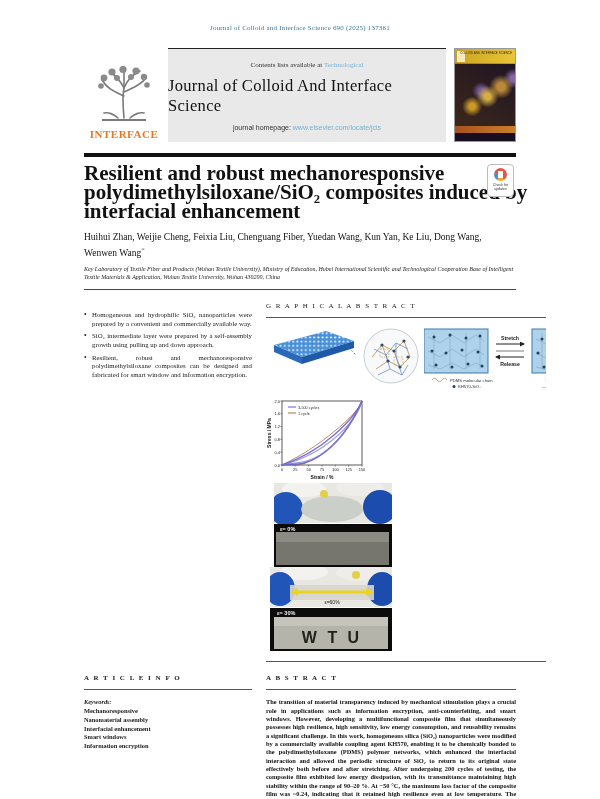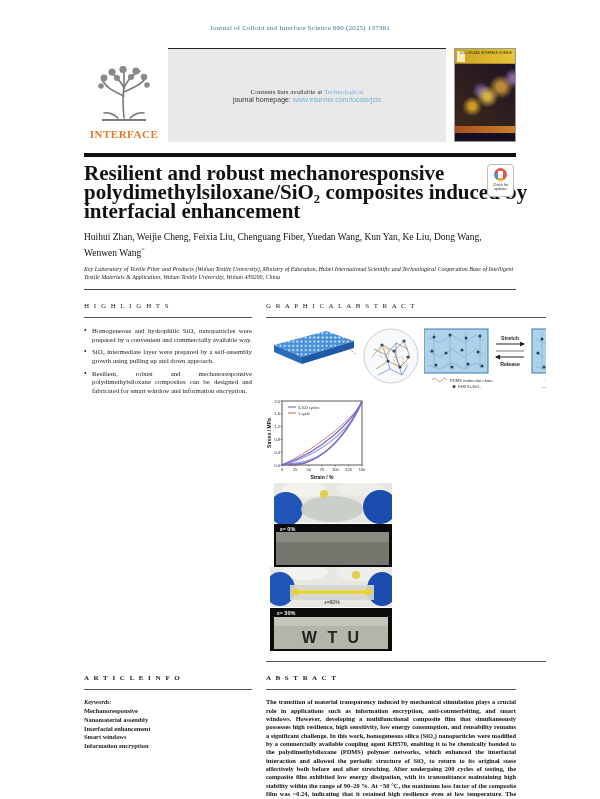--- a/index.html
+++ b/index.html
@@ -120,20 +120,21 @@
         </g>
         <rect x="6" y="53" width="44" height="2" fill="#7a7a7a"></rect>
       </svg>
       <div class="elsevier-word">INTERFACE</div>
     </div>
 
     <div class="masthead">
       <div class="contents-line">
         <span>Contents lists available at </span><a href="#" class="sd">Technological</a>
       </div>
+      <div class="journal-title">Journal of Colloid And Interface Science</div>
       <div class="homepage-line">
         <span>journal homepage: </span><a href="#">www.elsevier.com/locate/jcis</a>
       </div>
     </div>
 
     <div class="cover">
       <div class="band"></div>
       <div class="treechip"></div>
       <div class="band-txt">COLLOID AND INTERFACE SCIENCE</div>
       <div class="swirl"></div>
@@ -153,21 +154,20 @@
   </div>
 
   <div class="authors"><span>Huihui Zhan, Weijie Cheng, Feixia Liu, Chenguang Fiber, Yuedan Wang, Kun Yan, Ke Liu, Dong Wang, Wenwen Wang</span><span class="corr-star">*</span></div>
 
   <div class="affiliation">Key Laboratory of Textile Fiber and Products (Wuhan Textile University), Ministry of Education, Hubei International Scientific and Technological Cooperation Base of Intelligent Textile Materials &amp; Application, Wuhan Textile University, Wuhan 430200, China</div>
 
   <div class="mid-rule"></div>
 
   <div class="cols cols-top">
     <div class="col-left">
-      <div class="sec-head">H I G H L I G H T S</div>
       <ul class="hl-list">
         <li>Homogeneous and hydrophilic SiO₂ nanoparticles were prepared by a convenient and commercially available way.</li>
         <li>SiO₂ intermediate layer were prepared by a self-assembly growth using pulling up and down approach.</li>
         <li>Resilient, robust and mechanoresponsive polydimethylsiloxane composites can be designed and fabricated for smart window and information encryption.</li>
       </ul>
     </div>
 
     <div class="col-right ga-wrap">
       <div class="sec-head">G R A P H I C A L  A B S T R A C T</div>
 

